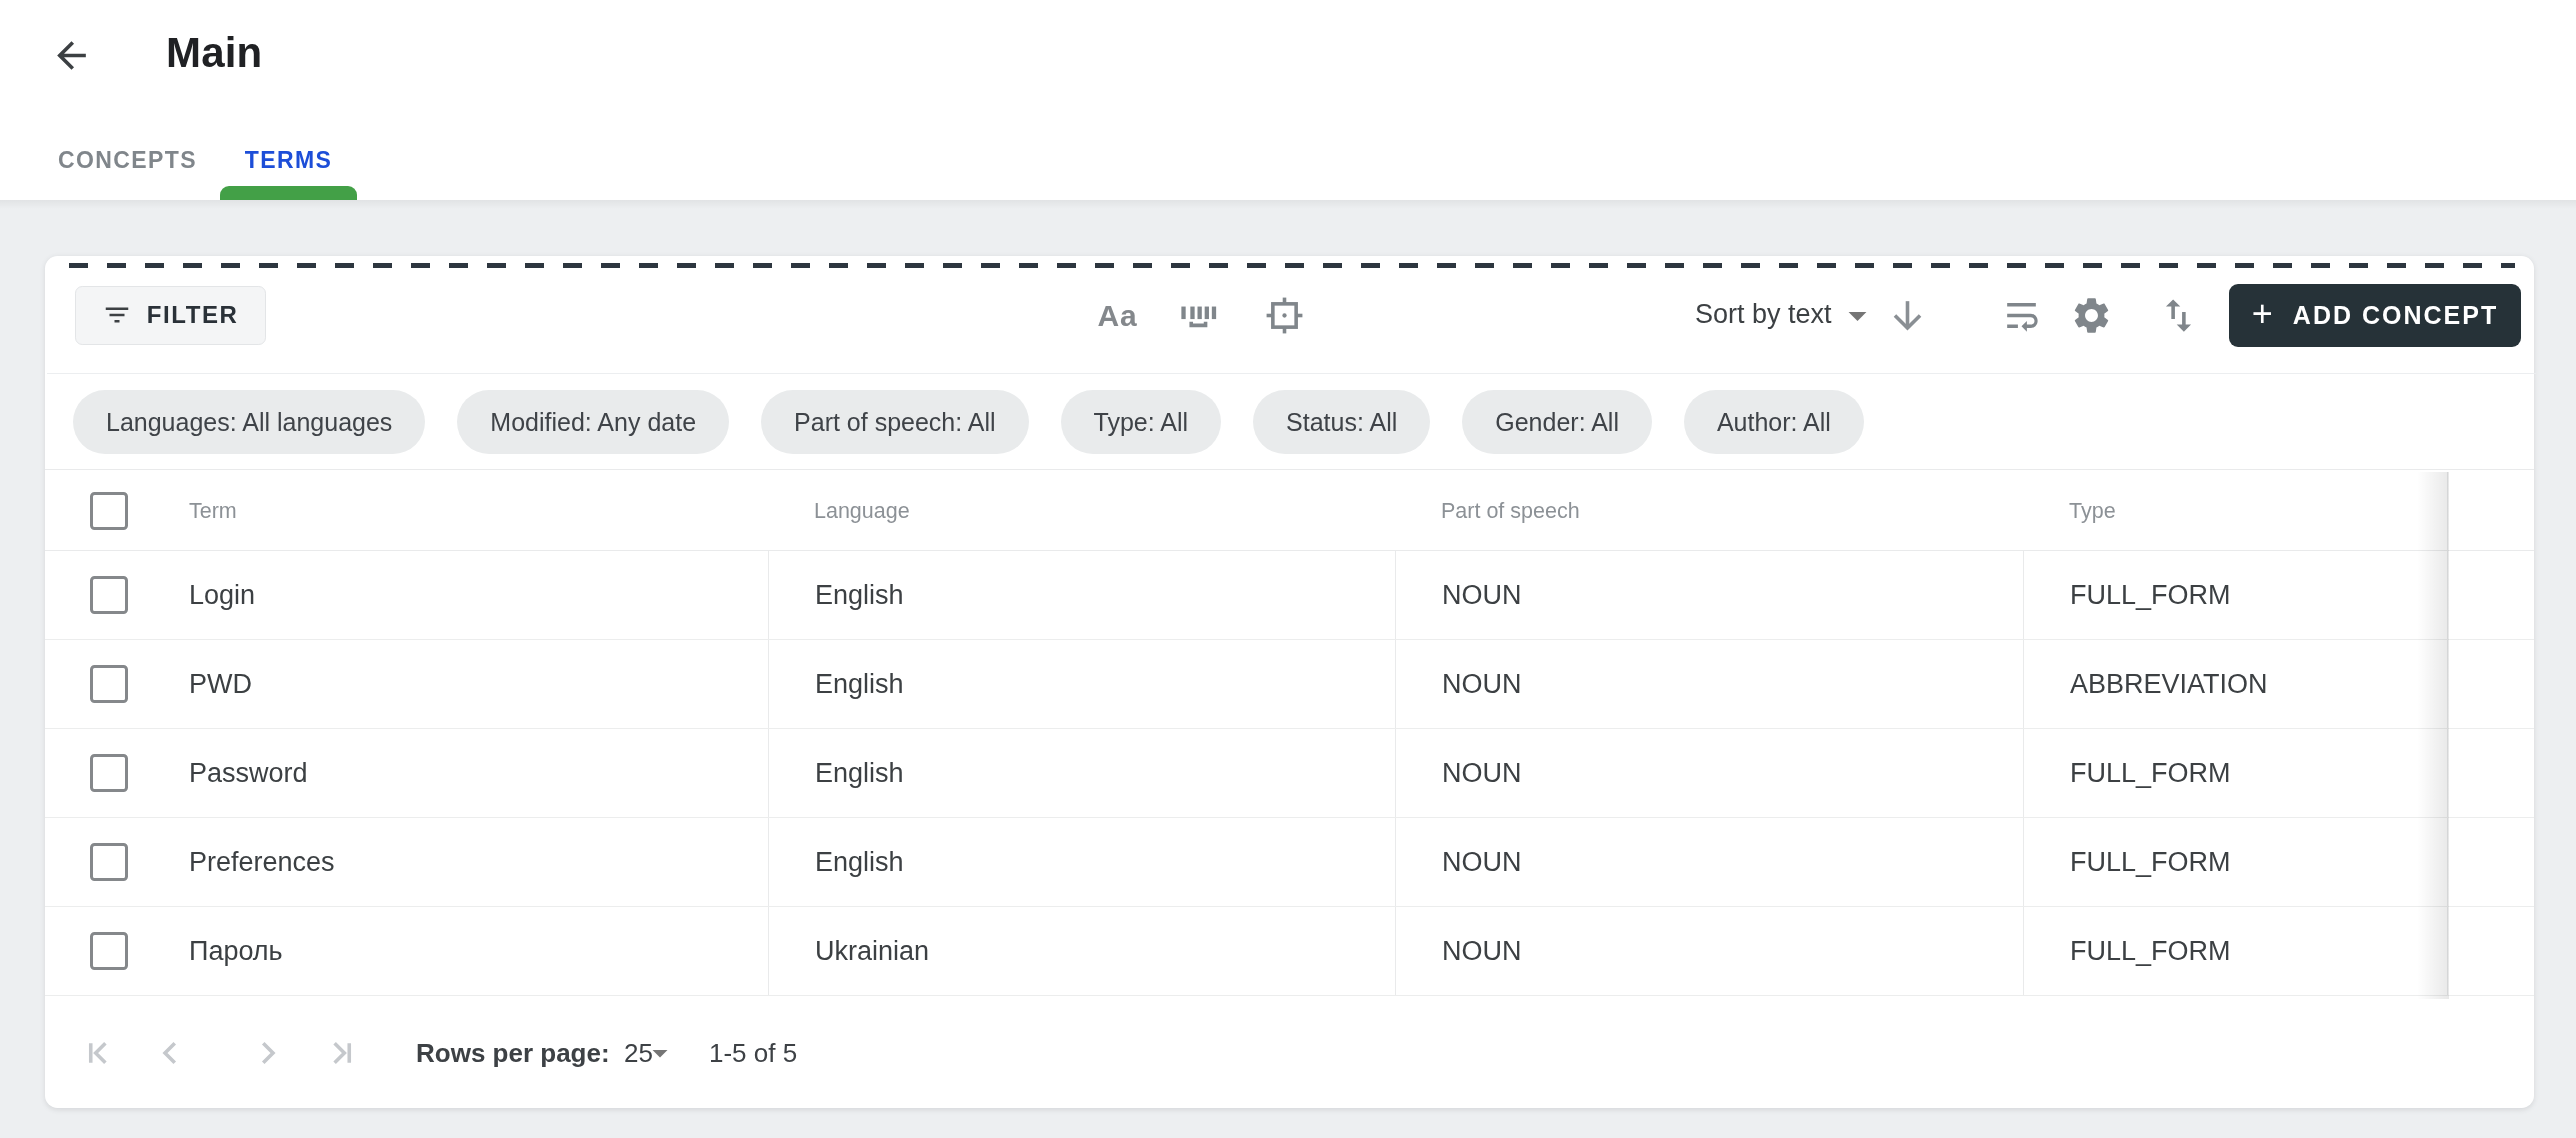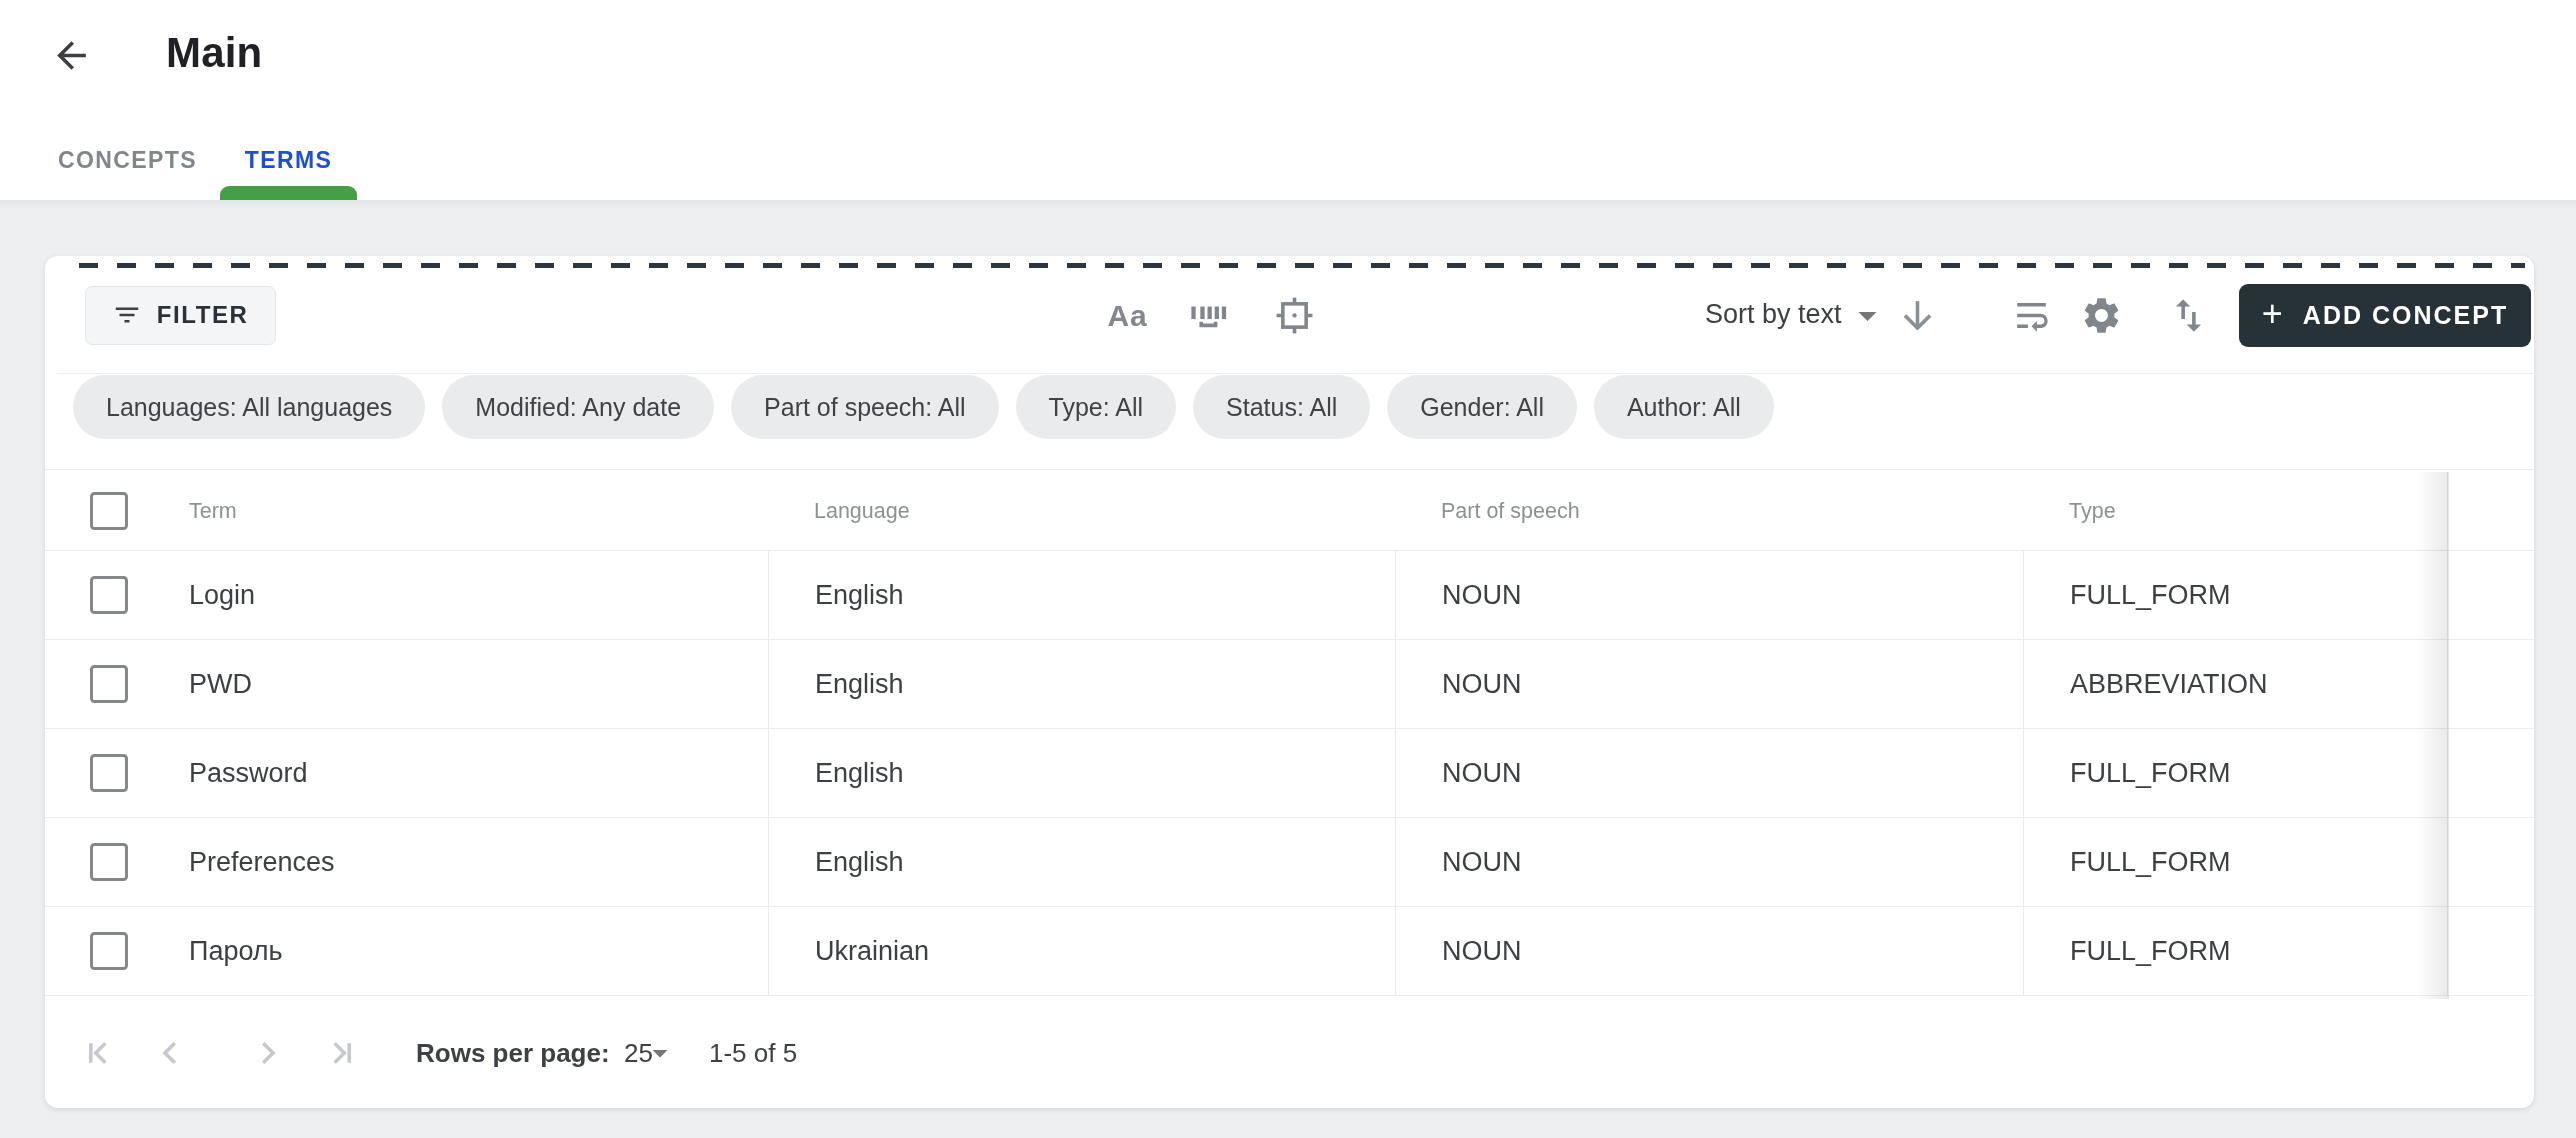--- a/index.html
+++ b/index.html
@@ -18,21 +18,21 @@
   .tab-concepts{left:56px;width:143px;color:#80868b;}
   .tab-terms{left:220px;width:137px;color:#1d4ed8;}
   .tab-indicator{position:absolute;left:220px;top:186px;width:137px;height:14.3px;background:#43a047;border-radius:9px 9px 0 0;}
   .content{position:absolute;left:0;top:200px;width:2576px;height:938px;background:#edeff1;}
   .content::before{content:"";position:absolute;left:0;top:0;width:100%;height:9px;
        background:linear-gradient(rgba(0,0,0,.05),rgba(0,0,0,0));}
   
   .card{position:absolute;left:45px;top:56px;width:2489px;height:852px;background:#ffffff;
         border-radius:12.5px;box-shadow:0 1.8px 5.4px rgba(60,64,67,.13);}
   
-  .toolbar{position:absolute;left:12px;top:0;width:100%;height:117px;border-bottom:1.8px solid #eceef0;}
+  .toolbar{position:absolute;left:2px;top:0;width:100%;height:117px;border-bottom:1.8px solid #eceef0;}
   .dashed-line{position:absolute;left:21.5px;right:21.5px;top:7.2px;height:4.5px;
         background:repeating-linear-gradient(90deg,#2d363f 0 19px,transparent 19px 38px);}
   .filter-btn{position:absolute;left:28px;top:29.5px;width:191px;height:59px;background:#f4f5f6;
         border:1.8px solid #e3e5e7;border-radius:7.2px;display:flex;align-items:center;justify-content:center;
         gap:14.3px;color:#2a3138;font-size:24px;font-weight:700;letter-spacing:1.6px;cursor:pointer;box-sizing:border-box;}
   .filter-btn svg{width:30px;height:30px;color:#3c4043;}
   .search-wrap{position:absolute;left:251px;top:29.5px;height:59px;display:flex;align-items:center;gap:19.7px;}
   .search-wrap svg{width:34px;height:34px;color:#757575;}
   .search-input{border:none;outline:none;font-size:28px;color:#3c4043;width:501px;background:transparent;
         font-family:"Liberation Sans","DejaVu Sans",sans-serif;}
@@ -47,22 +47,22 @@
   .sort-caret{position:absolute;left:1789px;top:38px;width:43px;height:43px;color:#757575;cursor:pointer;}
   .icon-sortdir{left:1839px;color:#8a8f94;}
   .icon-wrap{left:1953px;}
   .icon-gear{left:2023px;}
   .icon-impexp{left:2110px;}
   .add-btn{position:absolute;left:2182px;top:28px;width:292px;height:63px;background:#263238;border:none;
         border-radius:9px;display:flex;align-items:center;justify-content:center;gap:18px;color:#ffffff;
         font-size:25px;font-weight:700;letter-spacing:2px;cursor:pointer;font-family:inherit;}
   .add-btn .plus{font-size:36px;font-weight:400;line-height:1;margin-top:-3.6px;}
   
-  .chips-row{position:absolute;left:0;top:119px;width:100%;height:95px;display:flex;
-        padding-left:28px;gap:17px;box-sizing:border-box;border-bottom:1.8px solid #e9eaeb;}
+  .chips-row{position:absolute;left:0;top:119px;width:100%;height:95px;display:flex;align-items:center;
+        padding-left:28px;gap:32px;box-sizing:border-box;border-bottom:1.8px solid #e9eaeb;}
   .chip{height:64px;border-radius:32px;background:#e9ebec;display:flex;align-items:center;
         padding:0 33px;font-size:25px;color:#3f4348;white-space:nowrap;cursor:pointer;}
   
   .tgrid{display:grid;grid-template-columns:98px 625px 627px 628px 424px 87px;align-items:center;}
   .thead{position:absolute;left:0;top:216px;width:100%;height:78px;border-bottom:1.8px solid #e9eaeb;}
   .thead .cell{font-size:21.5px;color:#8c9196;}
   .tbody{position:absolute;left:0;top:295px;width:100%;}
   .trow{height:88px;border-bottom:1.8px solid #eceded;}
   .trow .cell{font-size:27px;color:#3c4043;}
   .cell{padding-left:46px;height:100%;display:flex;align-items:center;box-sizing:border-box;overflow:hidden;}

